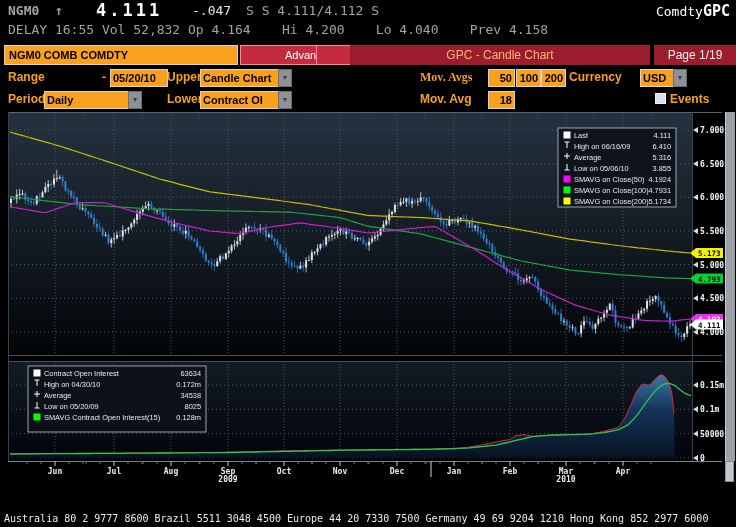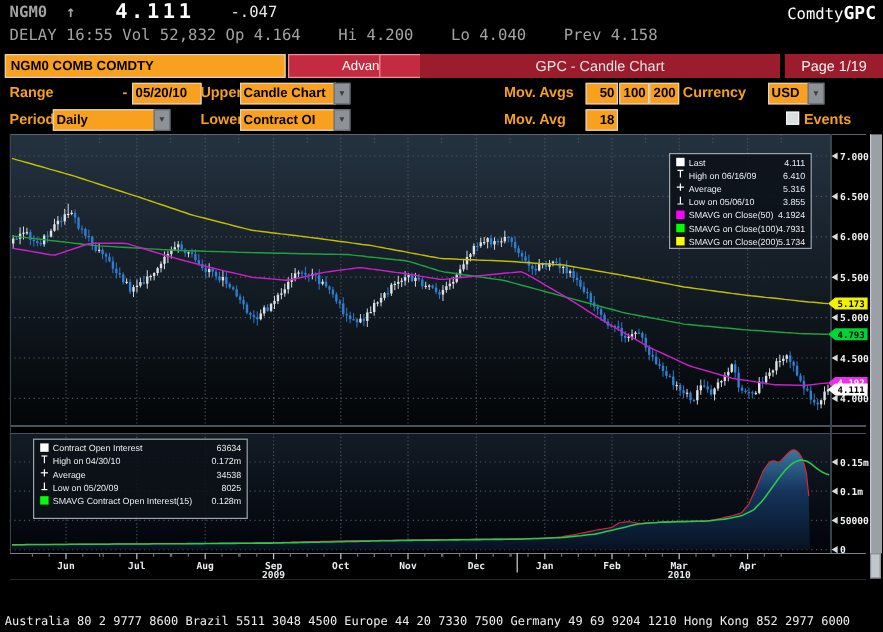--- a/index.html
+++ b/index.html
@@ -18,21 +18,21 @@
   .brand{right:6px;top:2px;font-size:13px;color:#fff;}
   .brand b{font-size:15px;}
   .row2{left:8px;top:22px;font-size:13px;white-space:pre;}
   
   .secfield{left:4px;top:45px;width:228px;height:18px;background:#f9a11f;border:1px solid #d8d4c8;
             color:#000;font-size:11px;font-weight:bold;line-height:18px;padding-left:4px;}
   .btn{top:45px;height:18px;background:#c52b40;border:1px solid #ef8f9b;color:#fff;
        font-size:11px;text-align:left;line-height:18px;padding-left:44px;}
   .btn-advanced{left:240px;width:72px;}
   .btn-hide{left:316px;width:32px;}
-  .gpcbar{left:350px;top:45px;width:300px;height:20px;background:#9b1d2d;color:#e5e5e5;
+  .gpcbar{left:350px;top:45px;width:300px;height:20px;background:#9b1d2d;color:#fdba74;
           font-size:12px;text-align:center;line-height:20px;}
   .pagebox{left:654px;top:45px;width:82px;height:20px;background:#9b1d2d;color:#f2f2f2;
            font-size:12px;text-align:center;line-height:20px;}
   
   .tlabel{color:#f6a01e;font-size:12px;font-weight:600;line-height:18px;}
   .ofield{background:#f9a11f;border:1px solid #d8d4c8;color:#000;font-size:11px;font-weight:bold;
           line-height:16px;height:16px;padding:0 2px;}
   .dd{background:#8e9296;border:1px solid #6a6e72;width:12px;height:16px;color:#3a3e42;
       font-size:8px;text-align:center;line-height:16px;}
   .num{text-align:right;}
@@ -47,38 +47,39 @@
 </head>
 <body>
 
 <div class="screen">
 
   <div class="abs row1">
     <span class="abs ticker blue mono">NGM0</span>
     <span class="abs arrow blue mono">↑</span>
     <span class="abs lastpx mono">4.111</span>
     <span class="abs chg mono">-.047</span>
+    <span class="abs quote blue mono">S S 4.111/4.112 S</span>
     <span class="abs brand mono"><span>Comdty</span><b>GPC</b></span>
   </div>
   <div class="abs row2 blue mono">DELAY 16:55 Vol 52,832 Op 4.164    Hi 4.200    Lo 4.040    Prev 4.158</div>
 
   <div class="abs secfield">NGM0 COMB COMDTY</div>
   <div class="abs btn btn-advanced">Advanced</div>
   <div class="abs btn btn-hide">Hide</div>
   <div class="abs gpcbar">GPC - Candle Chart</div>
   <div class="abs pagebox">Page 1/19</div>
 
   <div class="abs tlabel" style="left:8px;top:68px;">Range</div>
   <div class="abs ofield" style="left:44px;top:69px;width:52px;margin-top:44px;">05/20/09</div>
   <div class="abs tlabel" style="left:102px;top:68px;">-</div>
   <div class="abs ofield" style="left:110px;top:69px;width:52px;">05/20/10</div>
   <div class="abs tlabel" style="left:167px;top:68px;">Upper</div>
   <div class="abs ofield" style="left:200px;top:69px;width:74px;">Candle Chart</div>
   <div class="abs dd" style="left:278px;top:69px;">▾</div>
-  <div class="abs tlabel" style="left:420px;top:68px;">Mov. Avgs</div>
+  <div class="abs tlabel" style="left:420px;top:68px;font-family:Liberation Serif, serif;">Mov. Avgs</div>
   <div class="abs ofield num" style="left:488px;top:69px;width:21px;">50</div>
   <div class="abs ofield num" style="left:516px;top:69px;width:19px;">100</div>
   <div class="abs ofield num" style="left:541px;top:69px;width:19px;">200</div>
   <div class="abs tlabel" style="left:569px;top:68px;">Currency</div>
   <div class="abs ofield" style="left:640px;top:69px;width:29px;">USD</div>
   <div class="abs dd" style="left:673px;top:69px;">▾</div>
 
   <div class="abs tlabel" style="left:8px;top:90px;">Period</div>
   <div class="abs ofield" style="left:44px;top:91px;width:80px;">Daily</div>
   <div class="abs dd" style="left:128px;top:91px;">▾</div>

